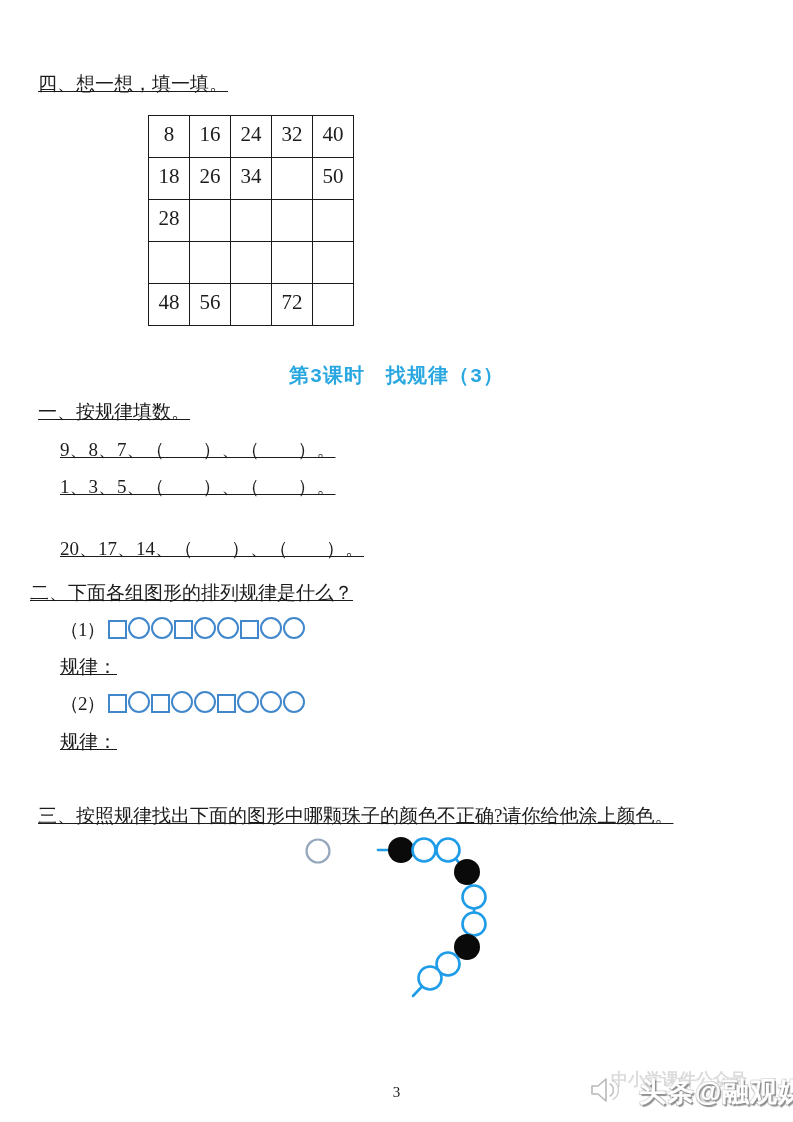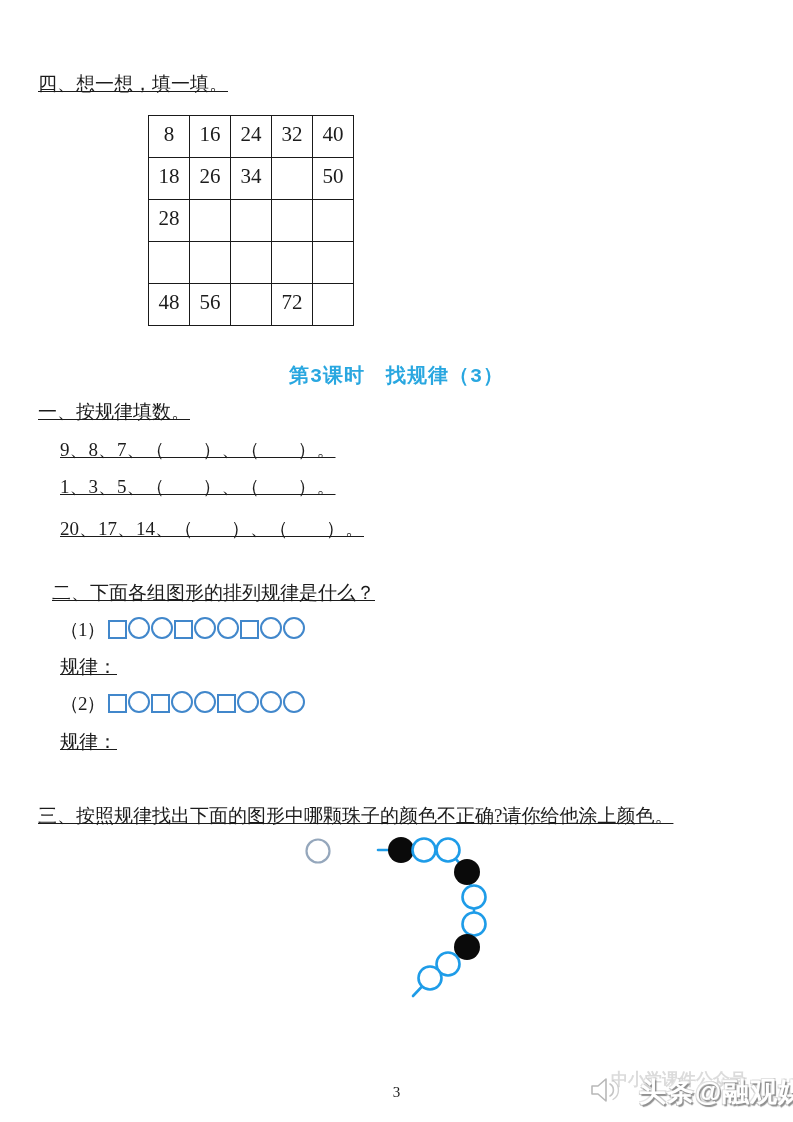--- a/index.html
+++ b/index.html
@@ -90,23 +90,23 @@
           <td></td>
         </tr>
       </tbody>
   </table>
 
   <div class="lesson-title" style="color: rgb(41, 167, 224); font-family: Liberation Mono, monospace;">第3课时　找规律（3）</div>
 
   <div class="abs t" style="left:38px; top:400px;">一、按规律填数。</div>
   <div class="abs t" style="left:60px; top:438px;">9、8、7、（　　）、（　　）。</div>
   <div class="abs t" style="left:60px; top:475px;text-align:center;">1、3、5、（　　）、（　　）。</div>
-  <div class="abs t" style="left:60px; top:517px;">20、17、14、（　　）、（　　）。</div>
+  <div class="abs t" style="left:60px; top:537px;">20、17、14、（　　）、（　　）。</div>
 
-  <div class="abs t" style="left:52px; top:581px;">二、下面各组图形的排列规律是什么？</div>
+  <div class="abs t" style="left:30px; top:581px;">二、下面各组图形的排列规律是什么？</div>
 
   <div class="group-row" style="top:617px;">
     <span class="group-label">（1）</span>
     <span><span class="shape square" style="border-color: rgb(65, 135, 203);"></span><span class="shape circle" style="border-color: rgb(65, 135, 203);"></span><span class="shape circle" style="border-color: rgb(65, 135, 203);"></span><span class="shape square" style="border-color: rgb(65, 135, 203);"></span><span class="shape circle" style="border-color: rgb(65, 135, 203);"></span><span class="shape circle" style="border-color: rgb(65, 135, 203);"></span><span class="shape square" style="border-color: rgb(65, 135, 203);"></span><span class="shape circle" style="border-color: rgb(65, 135, 203);"></span><span class="shape circle" style="border-color: rgb(65, 135, 203);"></span></span>
   </div>
   <div class="abs t" style="left:60px; top:655px;">规律：</div>
 
   <div class="group-row" style="top:691px;">
     <span class="group-label">（2）</span>
     <span><span class="shape square" style="border-color: rgb(65, 135, 203);"></span><span class="shape circle" style="border-color: rgb(65, 135, 203);"></span><span class="shape square" style="border-color: rgb(65, 135, 203);"></span><span class="shape circle" style="border-color: rgb(65, 135, 203);"></span><span class="shape circle" style="border-color: rgb(65, 135, 203);"></span><span class="shape square" style="border-color: rgb(65, 135, 203);"></span><span class="shape circle" style="border-color: rgb(65, 135, 203);"></span><span class="shape circle" style="border-color: rgb(65, 135, 203);"></span><span class="shape circle" style="border-color: rgb(65, 135, 203);"></span></span>

